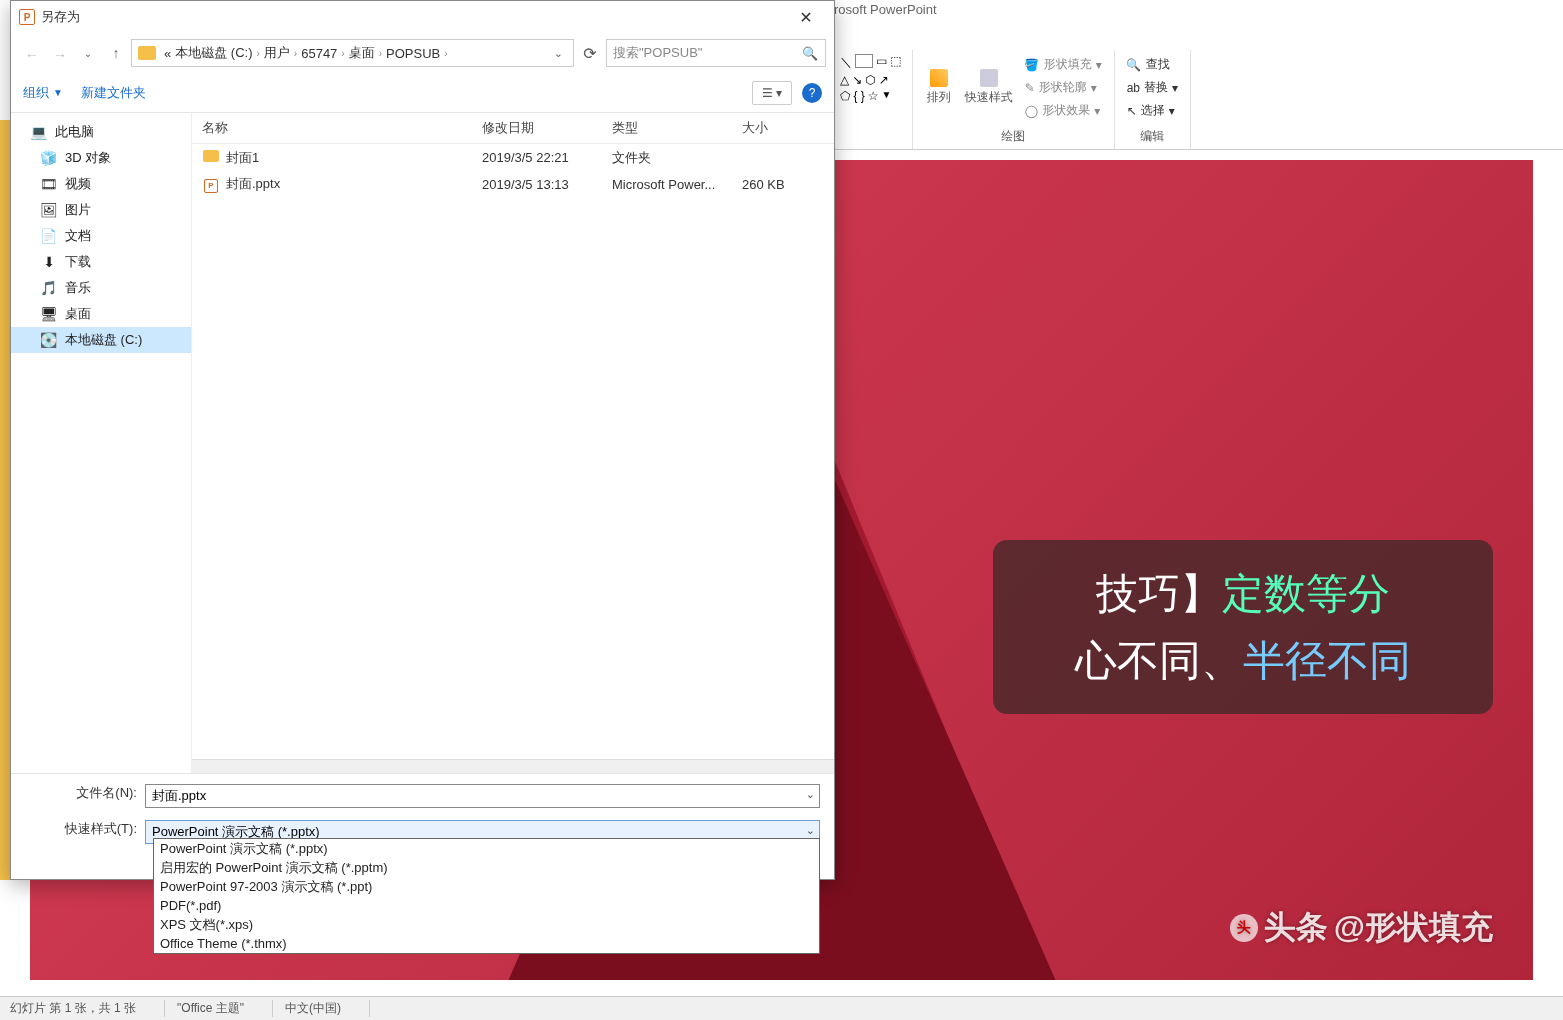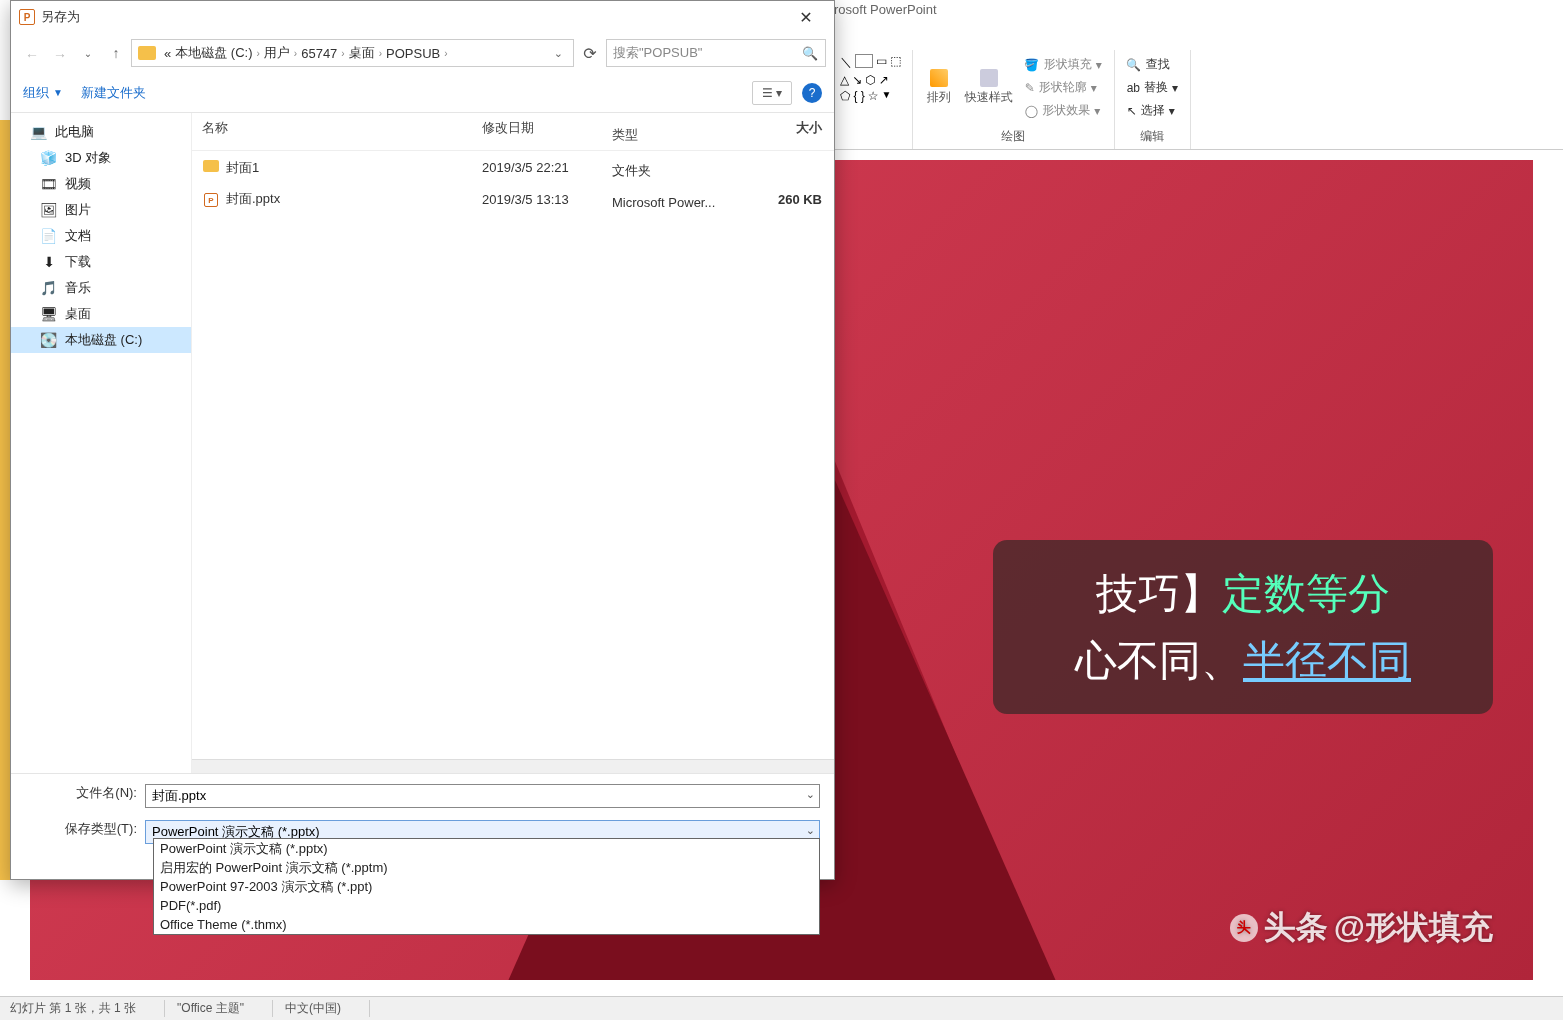--- a/index.html
+++ b/index.html
@@ -18,21 +18,21 @@
 .ribbon-icon { width:18px; height:18px; }
 .shape-grid { display:flex; flex-direction:column; gap:2px; }
 .shape-row { display:flex; gap:3px; }
 .shape-box { width:18px; height:14px; border:1px solid #888; }
 
 .slide-area { position:absolute; top:160px; left:30px; right:30px; bottom:40px; background:linear-gradient(135deg,#d94057,#b0253a); overflow:hidden; }
 .triangle { position:absolute; left:50%; top:200px; transform:translateX(-50%); width:0; height:0; border-left:300px solid transparent; border-right:300px solid transparent; border-bottom:680px solid #7a0e1e; }
 .triangle2 { position:absolute; left:50%; top:200px; transform:translateX(-48%); width:0; height:0; border-left:280px solid transparent; border-right:280px solid transparent; border-bottom:680px solid #a31a2f; }
 .text-panel { position:absolute; right:40px; top:380px; width:500px; background:rgba(60,40,40,0.75); border-radius:14px; padding:20px 30px; color:#fff; font-size:42px; font-family:"SimSun",serif; line-height:1.6; text-align:center; }
 .text-panel .teal { color:#5fb;}
-.text-panel .cyan { color:#7cf;text-decoration:underline;}
+.text-panel .cyan { color:#7cf;}
 .text-panel .yellow { color:#fd6;}
 
 .watermark { position:absolute; right:40px; bottom:30px; font-size:32px; color:rgba(255,255,255,0.85); font-weight:bold; text-shadow:0 0 4px rgba(0,0,0,0.4); display:flex; align-items:center; gap:6px; }
 .wm-logo { width:28px; height:28px; border-radius:50%; background:rgba(255,255,255,0.7); display:flex; align-items:center; justify-content:center; font-size:14px; color:#c00;}
 
 .statusbar { position:absolute; bottom:0; left:0; right:0; height:24px; background:#f0f0f0; border-top:1px solid #ccc; display:flex; align-items:center; gap:12px; font-size:12px; color:#555; padding:0 10px;}
 .statusbar span { border-right:1px solid #ccc; padding-right:28px;}
 
 
 .dialog { position:absolute; left:10px; top:0; width:825px; height:880px; background:#fff; border:1px solid #888; box-shadow:0 5px 20px rgba(0,0,0,0.3); display:flex; flex-direction:column; }
@@ -62,22 +62,22 @@
 .sidebar { width:180px; overflow:auto; padding:6px 0;}
 .side-item { display:flex; align-items:center; gap:8px; padding:4px 18px 4px 30px; font-size:13px; color:#222; cursor:pointer;}
 .side-item.sel { background:#cce8ff;}
 .side-item.top { padding-left:20px; font-weight:normal;}
 .side-ico { width:16px; height:16px; display:flex; align-items:center; justify-content:center; font-size:14px;}
 
 .file-list { flex:1; display:flex; flex-direction:column; border-left:1px solid #eee;}
 .fl-head { display:flex; padding:6px 10px; font-size:13px; color:#444; border-bottom:1px solid #eee;}
 .col-name { width:280px;}
 .col-date { width:130px;}
-.col-type { width:130px;margin-top:7px;}
-.col-size { width:80px; text-align:right;font-weight:bold;}
+.col-type { width:130px;}
+.col-size { width:80px; text-align:left;}
 .fl-row { display:flex; padding:4px 10px; font-size:13px; color:#333; align-items:center;}
 .file-ico { width:18px; height:16px; margin-right:6px; display:inline-flex; align-items:center; justify-content:center;}
 .folder-y { width:16px; height:12px; background:#f5c04a; border-radius:2px;}
 .ppt-i { width:14px; height:14px; border:1px solid #d2691e; color:#d2691e; font-size:8px; font-weight:bold; border-radius:2px; display:flex; align-items:center; justify-content:center;}
 .fl-scroll { height:14px; background:#f0f0f0; border-top:1px solid #ddd; margin-top:auto;}
 
 .form-area { padding:10px 14px 6px; border-top:1px solid #e5e5e5; background:#fff; position:relative;}
 .form-row { display:flex; margin-bottom:12px; font-size:13px;}
 .form-label { width:120px; text-align:right; color:#333; padding-right:8px;}
 .form-input { flex:1; height:24px; border:1px solid #888; padding:0 6px; font-size:13px; background:#fff; display:flex; align-items:center; position:relative;}
@@ -287,32 +287,33 @@
 
   <div class="form-area">
     <div class="form-row">
       <div class="form-label">文件名(N):</div>
       <div class="form-input">
           <span>封面.pptx</span>
           <span class="drop">⌄</span>
         </div>
     </div>
     <div class="form-row">
-      <div class="form-label">保存类型(T):</div>
+      <div class="form-label">快速样式(T):</div>
       <div class="form-input combo">
           <span>PowerPoint 演示文稿 (*.pptx)</span>
           <span class="drop">⌄</span>
         </div>
     </div>
     <div class="author-row">
       <span>作者:</span>
     </div>
 
     <div class="dropdown-list" id="typelist">
         <div class="opt">PowerPoint 演示文稿 (*.pptx)</div>
         <div class="opt">启用宏的 PowerPoint 演示文稿 (*.pptm)</div>
         <div class="opt">PowerPoint 97-2003 演示文稿 (*.ppt)</div>
         <div class="opt">PDF(*.pdf)</div>
+        <div class="opt">XPS 文档(*.xps)</div>
         <div class="opt">Office Theme (*.thmx)</div>
       </div>
 
   </div>
 </div>
 
 </body></html>

